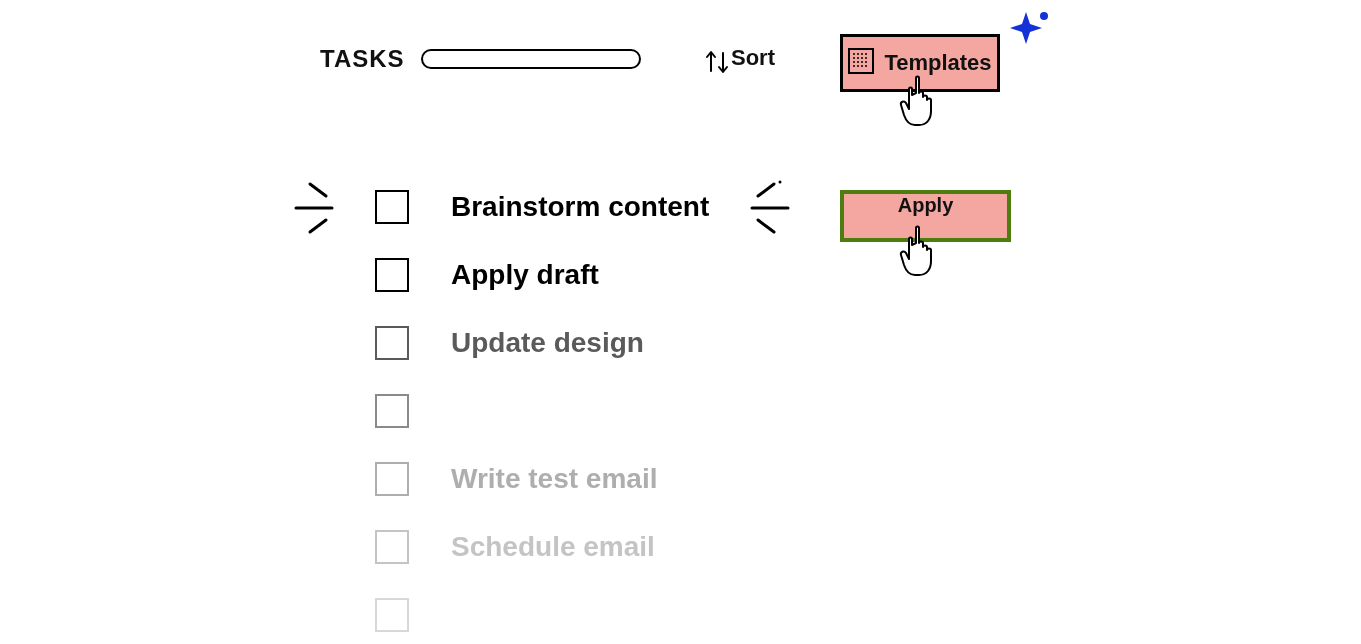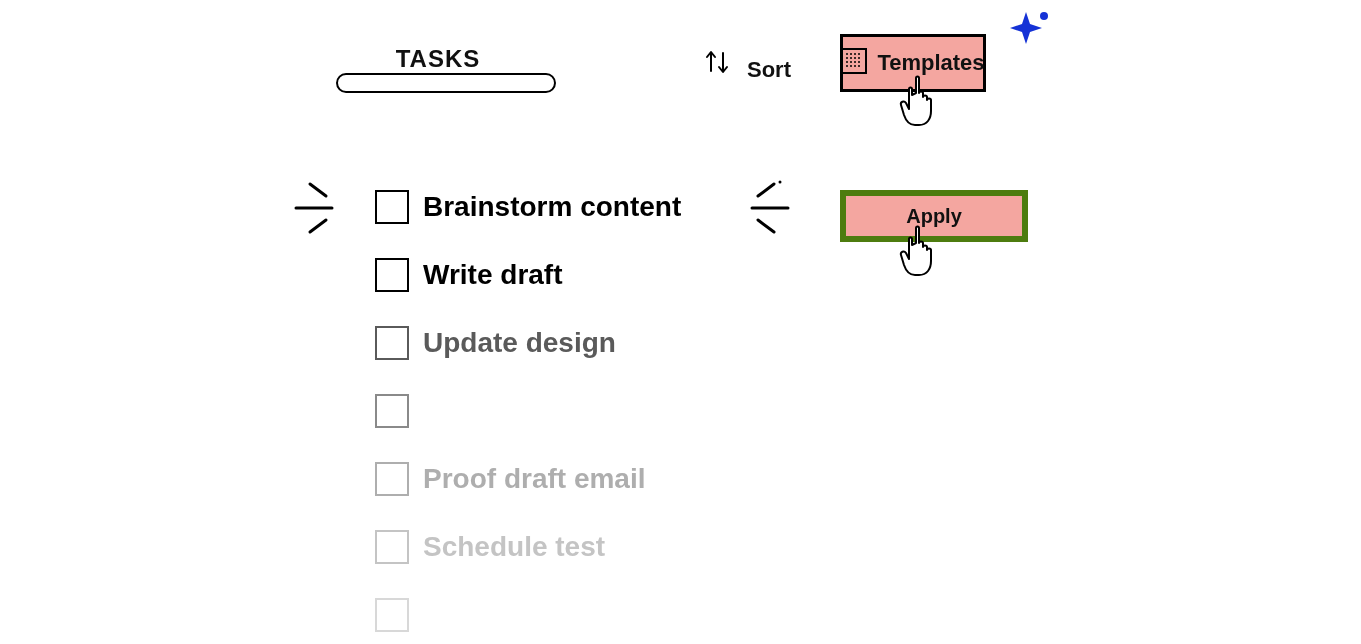--- a/index.html
+++ b/index.html
@@ -1,40 +1,40 @@
 <!DOCTYPE html>
 <html><head>
 <meta charset="utf-8">
 <style>
   * { box-sizing: border-box; margin: 0; padding: 0; }
   html, body { width: 1361px; height: 644px; background: #fff; font-family: "Segoe UI", Arial, Helvetica, sans-serif; color: #111; overflow: hidden; }
   .stage { position: relative; width: 1361px; height: 644px; }
 
   
-  .header { position: absolute; left: 320px; top: 45px; display: flex; align-items: center; flex-direction: column; }
+  .header { position: absolute; left: 320px; top: 45px; display: flex; align-items: center; }
   .header-label { font-size: 24px; font-weight: 800; letter-spacing: 1px; }
   .pill { display: inline-block; width: 220px; height: 20px; margin-left: 16px; border: 2px solid #000; border-radius: 12px; background: repeating-linear-gradient(0deg, #000 0px, #000 0.5px, transparent 0.5px, transparent 2px); background-position: 0 2px; }
 
-  .sort { position: absolute; left: 705px; top: 45px; display: flex; align-items: flex-end; gap: 18px; cursor: pointer; }
+  .sort { position: absolute; left: 705px; top: 45px; display: flex; align-items: flex-start; gap: 2px; cursor: pointer; }
   .sort-label { font-size: 22px; font-weight: 800; }
 
-  .templates-btn { position: absolute; left: 840px; top: 34px; width: 146px; height: 58px; background: #f4a6a0; border: 3px solid #000; display: flex; align-items: center; justify-content: center; gap: 10px; cursor: pointer; }
+  .templates-btn { position: absolute; left: 840px; top: 34px; width: 160px; height: 58px; background: #f4a6a0; border: 3px solid #000; display: flex; align-items: center; justify-content: center; gap: 10px; cursor: pointer; }
   .templates-btn::after { content:""; position:absolute; left:6px; top:6px; width:168px; height:58px; background: repeating-linear-gradient(45deg, #aaa 0 1px, transparent 1px 4px); z-index:-1; }
   .templates-label { font-size: 22px; font-weight: 800; }
 
   .sparkle { position: absolute; left: 1010px; top: 10px; }
 
   
-  .apply-btn { position: absolute; left: 840px; top: 190px; width: 188px; height: 52px; background: #f4a6a0; border: 6px solid #4d7c0f; display: flex; align-items: center; justify-content: center; cursor: pointer; }
+  .apply-btn { position: absolute; left: 840px; top: 190px; width: 171px; height: 52px; background: #f4a6a0; border: 4px solid #4d7c0f; display: flex; justify-content: center; cursor: pointer; }
   .apply-btn::after { content:""; position:absolute; left:6px; top:6px; width:168px; height:52px; background: repeating-linear-gradient(45deg, #bbb 0 1px, transparent 1px 4px); z-index:-1; }
   .apply-label { font-size: 20px; font-weight: 800; }
 
   
   .tasks { position: absolute; left: 375px; top: 190px; display: flex; flex-direction: column; gap: 34px; }
-  .task-row { display: flex; align-items: center; gap: 14px; }
+  .task-row { display: flex; align-items: center; gap: 42px; }
   .chk { width: 34px; height: 34px; border: 2px solid currentColor; background: transparent; cursor: pointer; }
   .task-text { font-size: 28px; font-weight: 700; }
 
   .op100 { color:#000; }
   .op100 .chk { border-color:#000; }
   .op70  { color:#5a5a5a; } .op70 .chk{border-color:#5a5a5a;}
   .op55  { color:#8a8a8a; } .op55 .chk{border-color:#8a8a8a;}
   .op40  { color:#aeaeae; } .op40 .chk{border-color:#aeaeae;}
   .op30  { color:#c4c4c4; } .op30 .chk{border-color:#c4c4c4;}
   .op20  { color:#d8d8d8; } .op20 .chk{border-color:#d8d8d8;}
@@ -129,36 +129,36 @@
       </svg>
   </span>
 
   <div class="tasks">
     <div class="task-row op100">
       <span class="chk"></span>
       <span class="task-text">Brainstorm content</span>
     </div>
     <div class="task-row op100">
       <span class="chk"></span>
-      <span class="task-text">Write draft</span>
+      <span class="task-text">Apply draft</span>
     </div>
     <div class="task-row op70">
       <span class="chk"></span>
       <span class="task-text">Update design</span>
     </div>
     <div class="task-row op55">
       <span class="chk"></span>
     </div>
     <div class="task-row op40">
       <span class="chk"></span>
-      <span class="task-text">Proof draft email</span>
+      <span class="task-text">Write test email</span>
     </div>
     <div class="task-row op30">
       <span class="chk"></span>
-      <span class="task-text">Schedule test</span>
+      <span class="task-text">Schedule email</span>
     </div>
     <div class="task-row op20">
       <span class="chk"></span>
     </div>
   </div>
 
   <span class="hand1">
     <svg width="44" height="56" viewBox="0 0 44 56">
       <g stroke="#000" stroke-width="2" fill="#fff" stroke-linejoin="round" stroke-linecap="round">
         <path d="M18 3 C18 1 21 1 21 3 L21 18 C21 16 25 16 25 18 L25 22 C25 20 29 20 29 22 L29 25 C29 23 33 23 33 25 L33 36 C33 44 29 50 21 50 L17 50 C12 50 8 46 6 40 L3 30 C2 27 6 25 8 28 L11 34 L11 14 C11 12 14 12 14 14 L14 20 L18 18 Z"></path>

